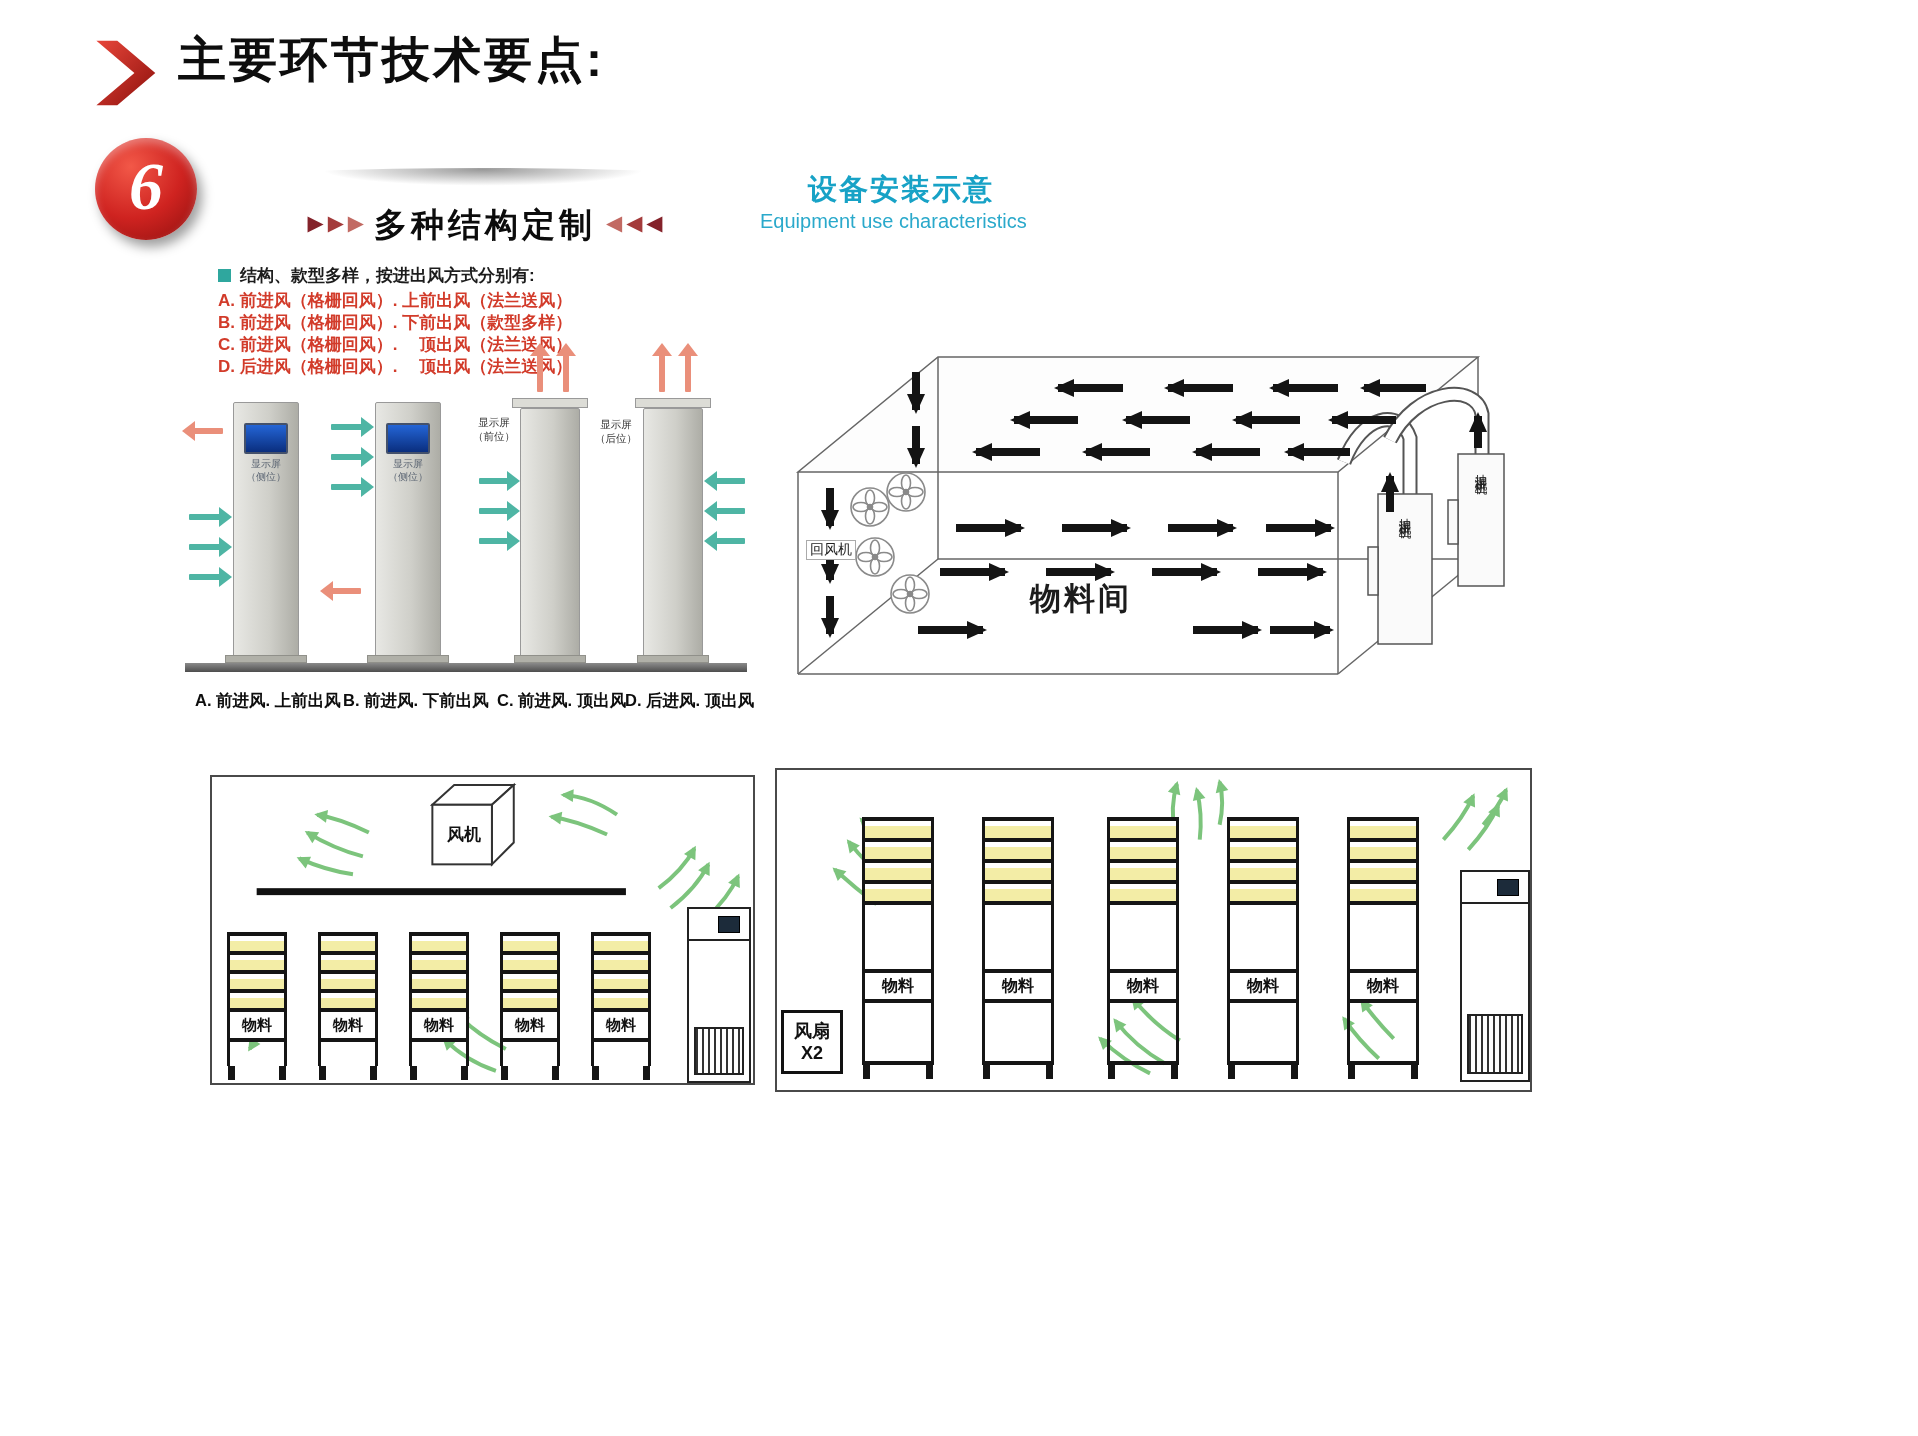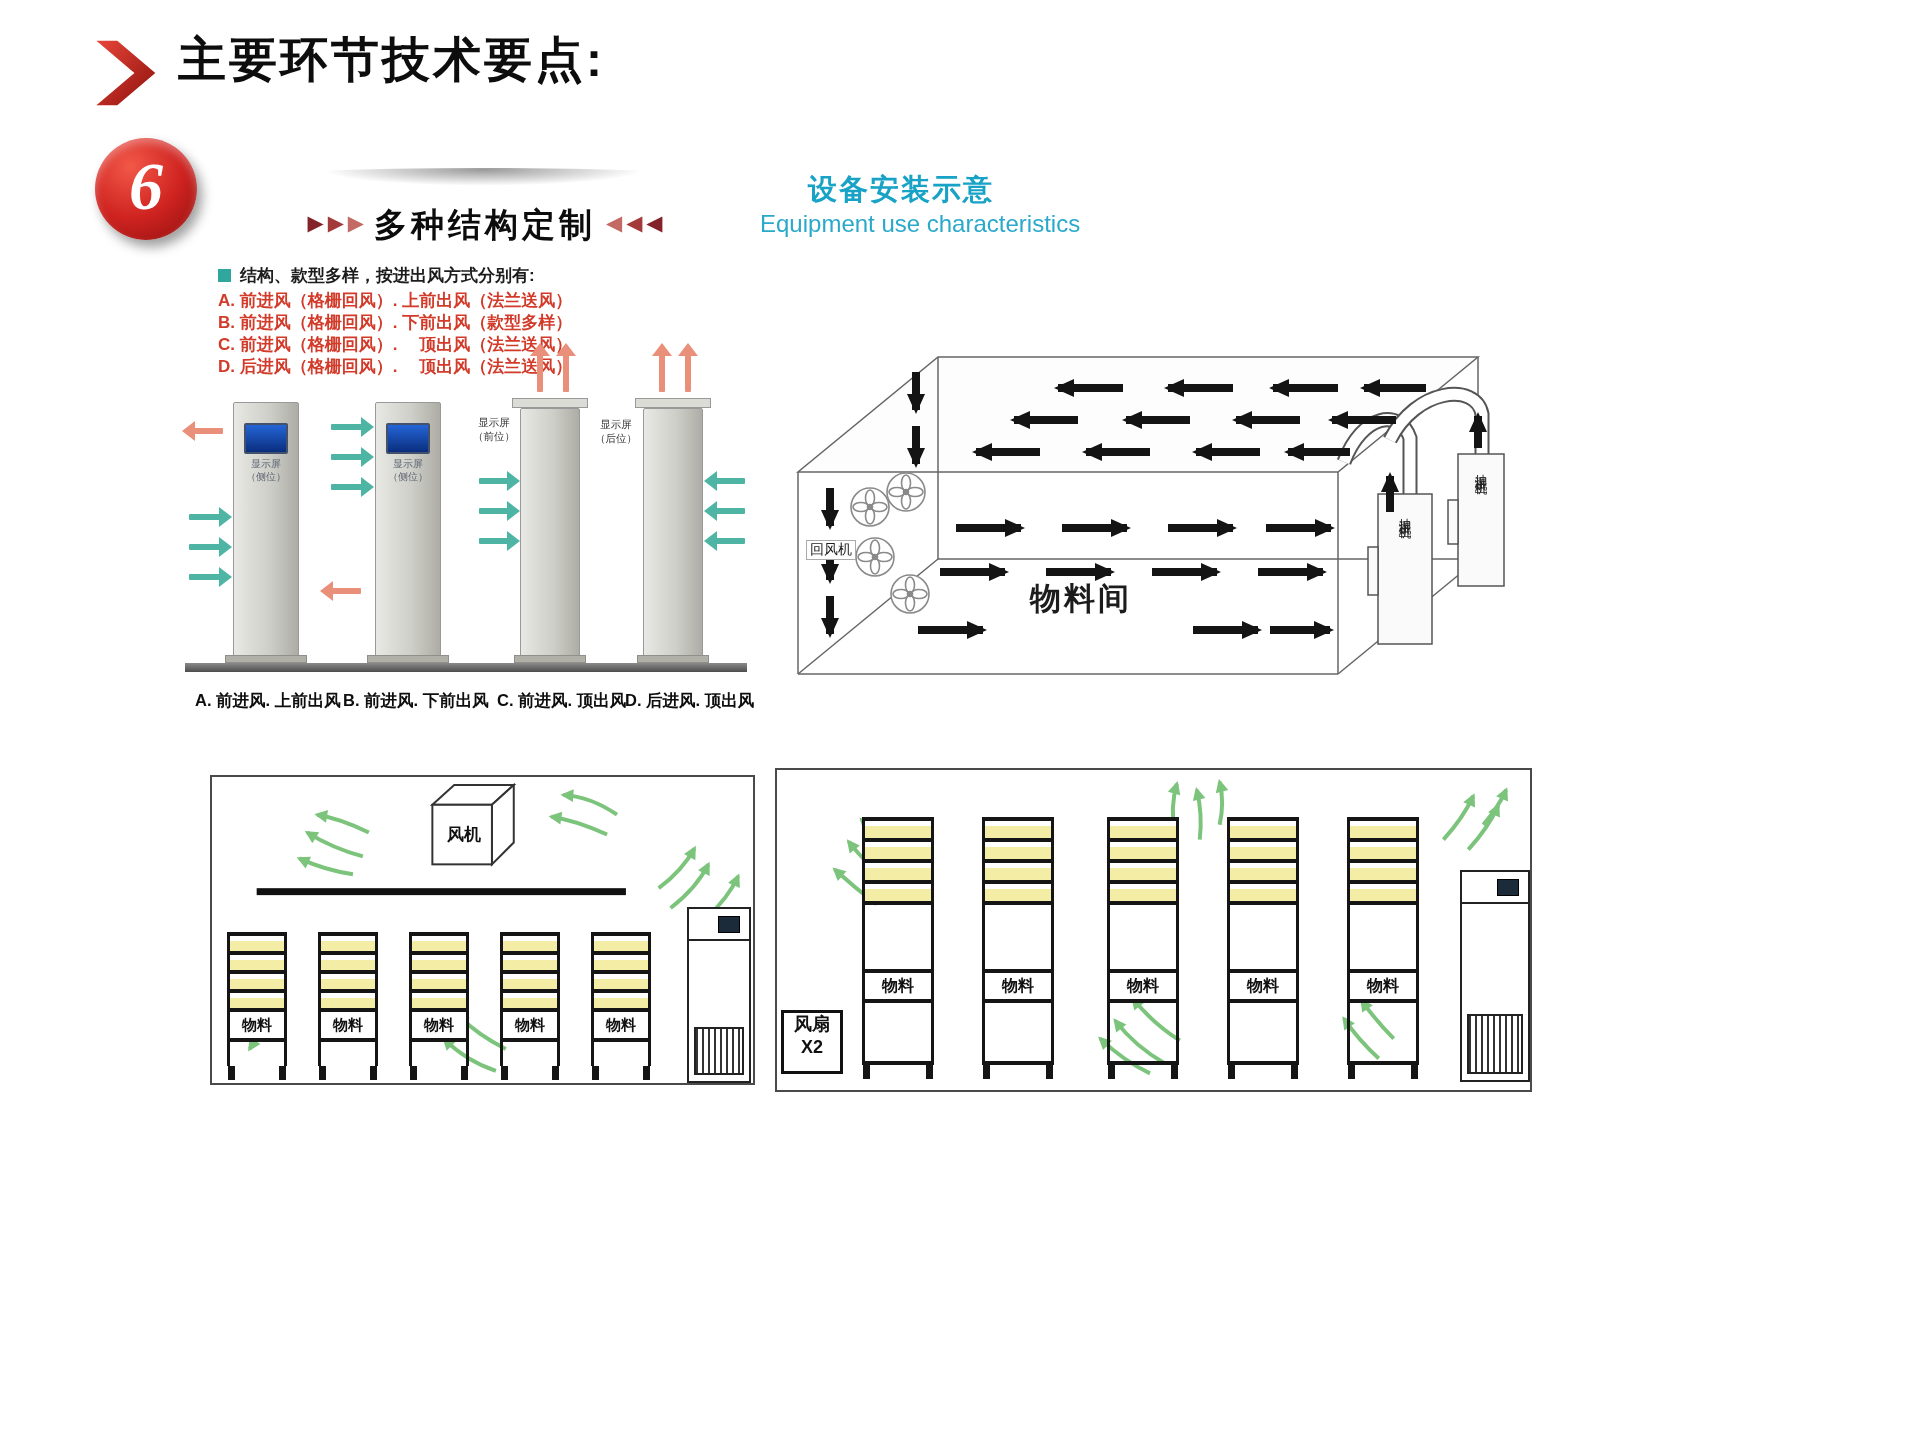--- a/index.html
+++ b/index.html
@@ -51,39 +51,39 @@
   .va.up::before{content:"";position:absolute;top:-11px;left:-7px;
       border-left:10px solid transparent;border-right:10px solid transparent;border-bottom:13px solid currentColor;}
   .teal{color:#4eb5a4;} .salmon{color:#ea8f7a;}
 
   .captions{position:absolute;left:185px;top:690px;width:575px;height:26px;
             font-weight:bold;font-size:16.5px;color:#0d0d0d;white-space:nowrap;}
   .captions span{position:absolute;top:0;}
 
   
   .inst-title{position:absolute;left:760px;top:170px;font-size:29px;font-weight:800;color:#17a2c6;letter-spacing:2px;margin-left:48px;}
-  .inst-sub{position:absolute;left:760px;top:210px;font-size:24px;color:#2aa9cb;}
+  .inst-sub{position:absolute;left:760px;top:210px;font-size:20px;color:#2aa9cb;}
   .iso{position:absolute;left:778px;top:342px;width:752px;height:360px;}
   .iso svg{position:absolute;inset:0;}
   .iso-lab-fan{position:absolute;left:28px;top:198px;font-size:14px;background:#fff;
                border:1px solid #aaa;padding:0 3px;color:#222;}
   .iso-lab-room{position:absolute;left:252px;top:236px;font-size:31px;font-weight:800;color:#1c1c1c;
                 letter-spacing:3px;text-shadow:0 0 5px #fff,0 0 5px #fff;}
   .iso-unit-label{position:absolute;writing-mode:vertical-rl;font-size:12.5px;letter-spacing:2px;color:#222;}
 
   
   .room{position:absolute;border:2px solid #4a4a4a;background:#fff;box-sizing:border-box;}
   .roomL{left:210px;top:775px;width:545px;height:310px;padding-left:48px;}
   .roomR{left:775px;top:768px;width:757px;height:324px;}
   .room svg{position:absolute;inset:0;}
 
   .fanhood-label{position:absolute;left:222px;top:46px;width:60px;text-align:center;
                  font-weight:bold;font-size:17px;color:#111;}
   .fanbox{position:absolute;left:4px;top:240px;width:62px;height:64px;border:3px solid #111;background:#fff;
-          display:flex;flex-direction:column;align-items:center;
+          display:flex;flex-direction:column;align-items:center;justify-content:center;
           font-weight:bold;font-size:18px;line-height:1.25;box-sizing:border-box;}
 
   .rack{position:absolute;top:155px;width:60px;border-top:4px solid #151515;box-sizing:border-box;}
   .shelf{height:15px;border-left:3px solid #151515;border-right:3px solid #151515;border-bottom:4px solid #151515;
          background:linear-gradient(#fff 0 5px,#f3eda6 5px);box-sizing:content-box;}
   .rlabel{height:26px;border-left:3px solid #151515;border-right:3px solid #151515;border-bottom:4px solid #151515;
           display:flex;align-items:center;justify-content:center;font-weight:bold;font-size:15px;background:#fff;}
   .rgap{height:24px;border-left:3px solid #151515;border-right:3px solid #151515;}
   .rlegs{height:14px;position:relative;}
   .rlegs::before,.rlegs::after{content:"";position:absolute;top:0;width:7px;height:14px;background:#151515;}

